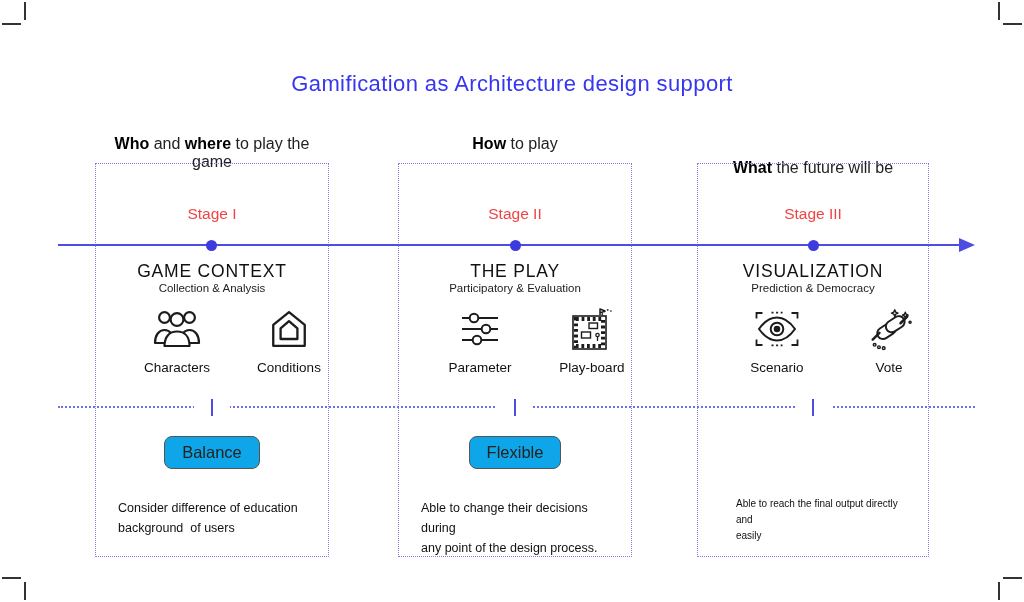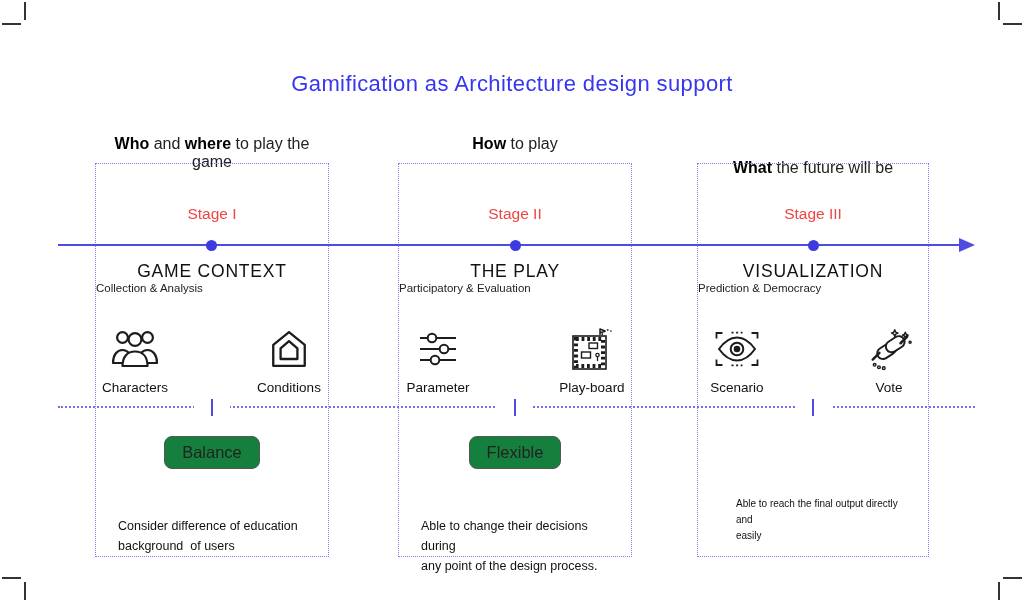--- a/index.html
+++ b/index.html
@@ -14,31 +14,31 @@
     position:absolute;top:71px;left:0;width:100%;text-align:center;
     font-size:22px;letter-spacing:.4px;color:#3636f0;font-weight:400;
   }
   
   .colhdr{position:absolute;top:135px;height:16px;text-align:center;font-size:16px;color:#222;}
   .colhdr .b{font-weight:700;color:#000;}
   
   .stagebox{position:absolute;top:163px;height:394px;border:1px dotted #7d7df0;box-sizing:border-box;}
   .stage-label{position:absolute;top:41px;left:0;width:100%;text-align:center;font-size:15.5px;color:#ef4444;}
   .heading{position:absolute;top:97px;left:0;width:100%;text-align:center;font-size:17.5px;letter-spacing:.8px;color:#111;}
-  .subheading{position:absolute;top:118px;left:0;width:100%;text-align:left;font-size:11.5px;color:#222;}
-  .iconrow{position:absolute;top:160px;left:0;width:100%;display:flex;justify-content:space-between;gap:56px;}
+  .subheading{position:absolute;top:118px;left:0;width:100%;text-align:center;font-size:11.5px;color:#222;}
+  .iconrow{position:absolute;top:140px;left:0;width:100%;display:flex;justify-content:flex-end;gap:34px;}
   .iconcell{width:78px;display:flex;flex-direction:column;align-items:center;}
   .iconcell .iconbox{height:50px;display:flex;align-items:center;justify-content:center;}
   .iconcell .iconlabel{margin-top:6px;font-size:13.5px;color:#111;text-align:center;}
   .tagwrap{position:absolute;top:272px;left:0;width:100%;text-align:center;}
   .tagbtn{
-    display:inline-block;background:#15803d;border:1.6px solid #555;border-radius:8px;
+    display:inline-block;background:#0ea5e9;border:1.6px solid #555;border-radius:8px;
     padding:6px 17px;font-size:16.5px;color:#222;font-family:"Liberation Sans",sans-serif;
   }
-  .desc{position:absolute;top:352px;left:22px;right:12px;font-size:12.5px;line-height:1.6;color:#111;white-space:pre-wrap;}
+  .desc{position:absolute;top:334px;left:22px;right:12px;font-size:12.5px;line-height:1.6;color:#111;white-space:pre-wrap;}
   .desc.small{font-size:10px;top:332px;margin-left:16px;}
   
   .timeline{position:absolute;left:58px;top:243.6px;width:903px;height:2.8px;background:#4f4ce2;}
   .arrowhead{
     position:absolute;left:959px;top:237.5px;width:0;height:0;
     border-left:16px solid #4f4ce2;border-top:7px solid transparent;border-bottom:7px solid transparent;
   }
   .tdot{position:absolute;top:240px;width:11px;height:11px;border-radius:50%;background:#3d3ae0;}
   
   .sep{position:absolute;left:58px;top:406px;width:917px;border-top:2px dotted #6f6fe8;}

